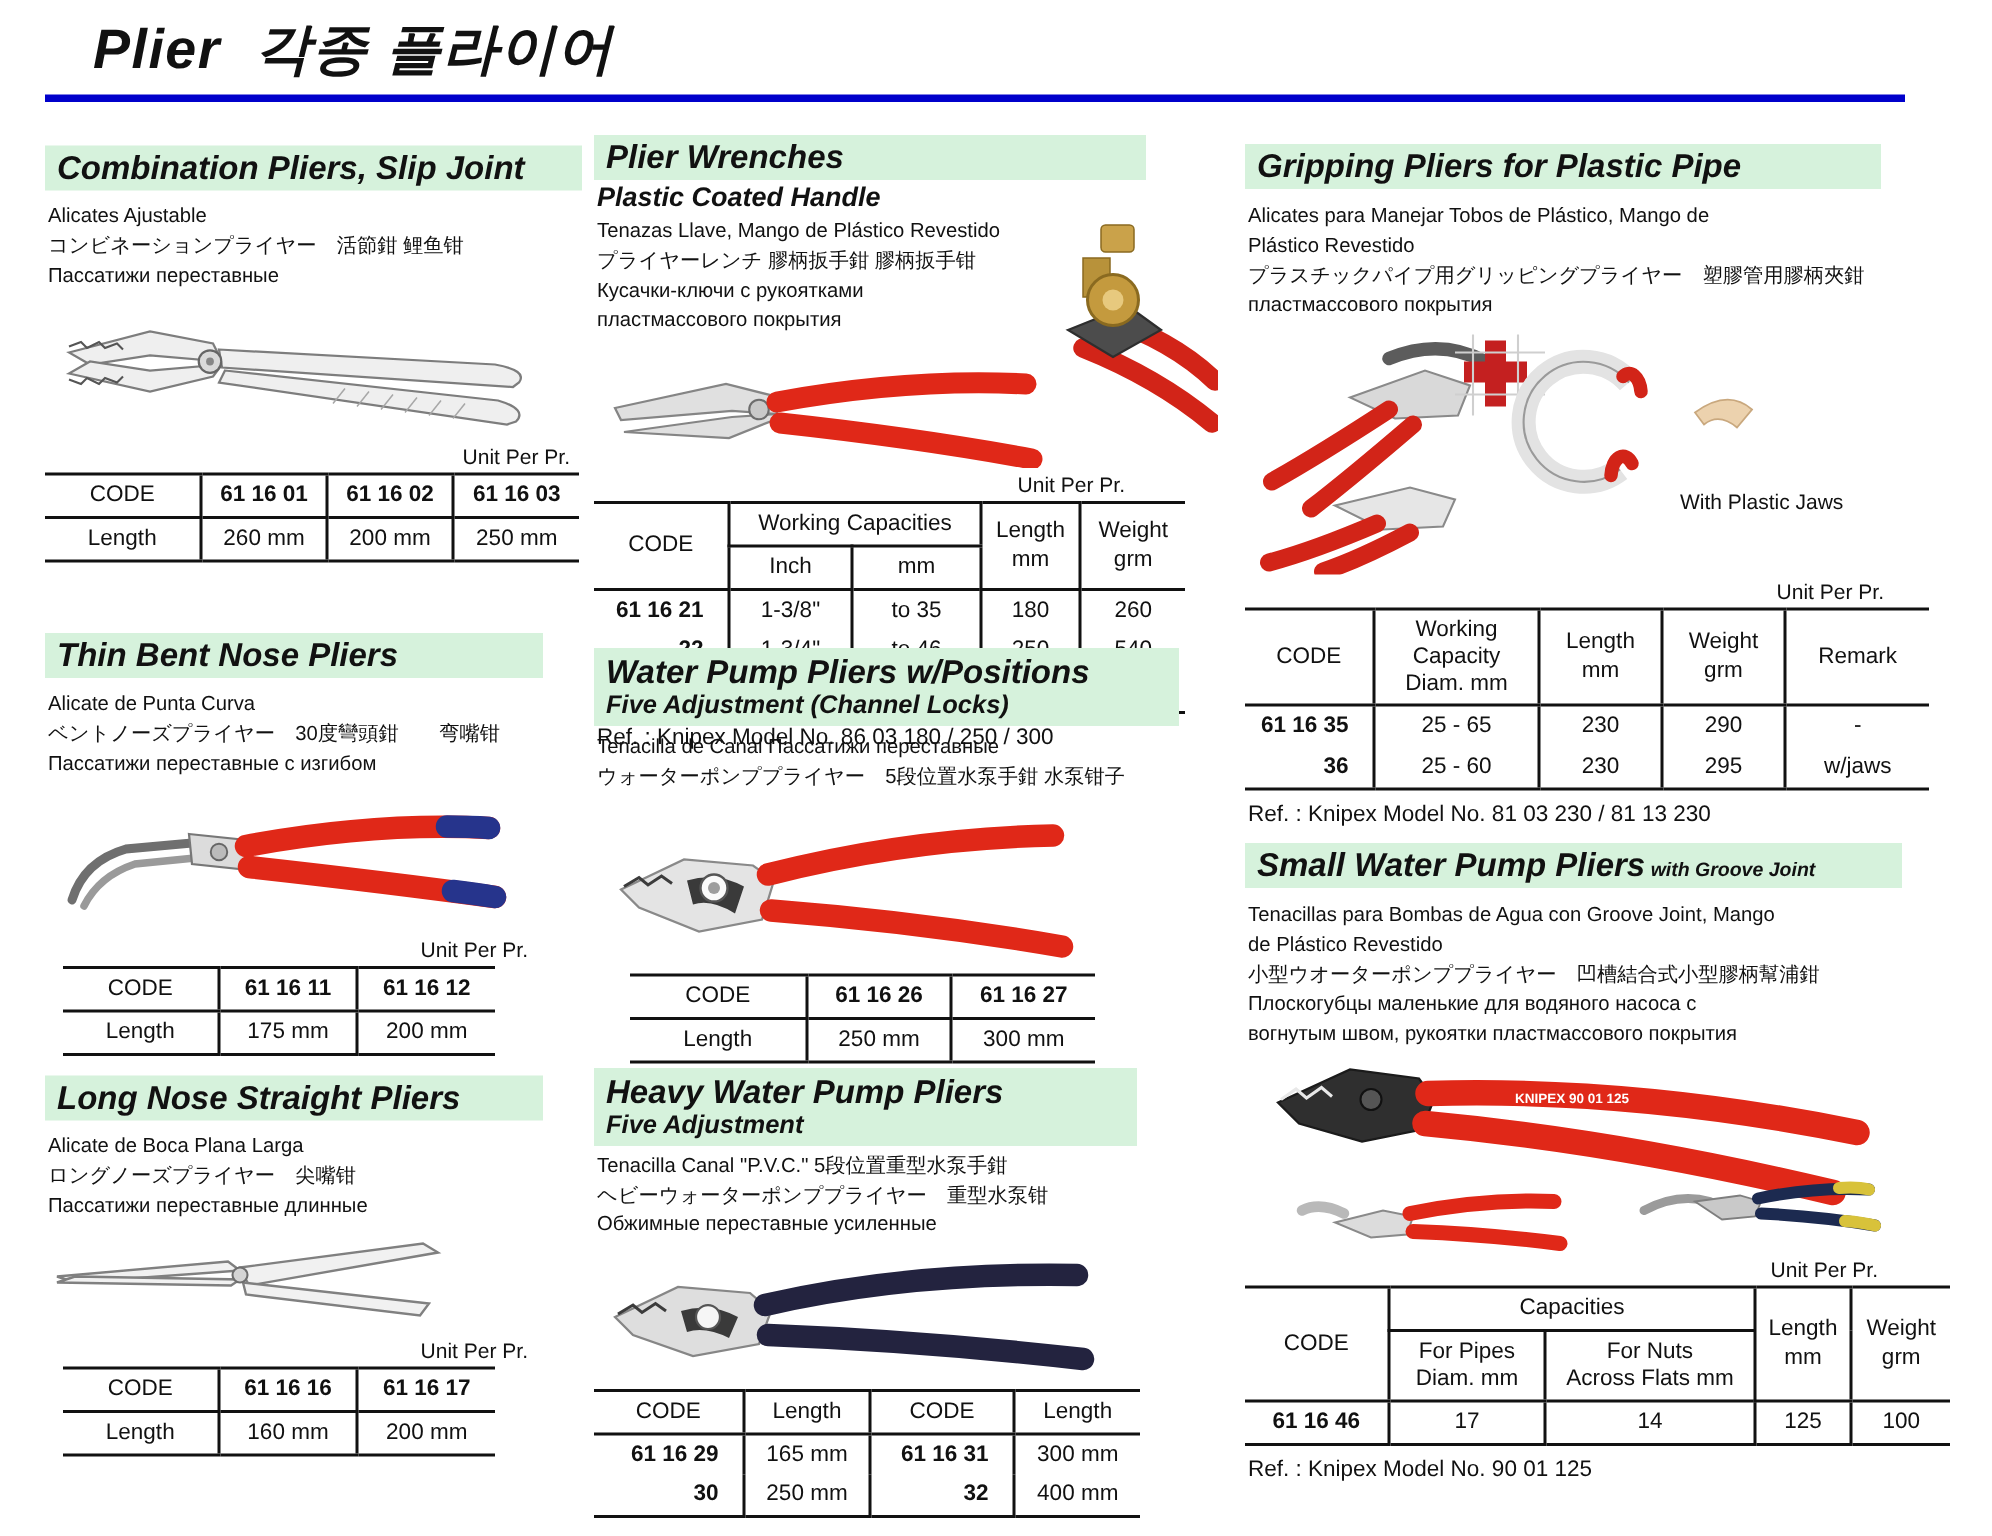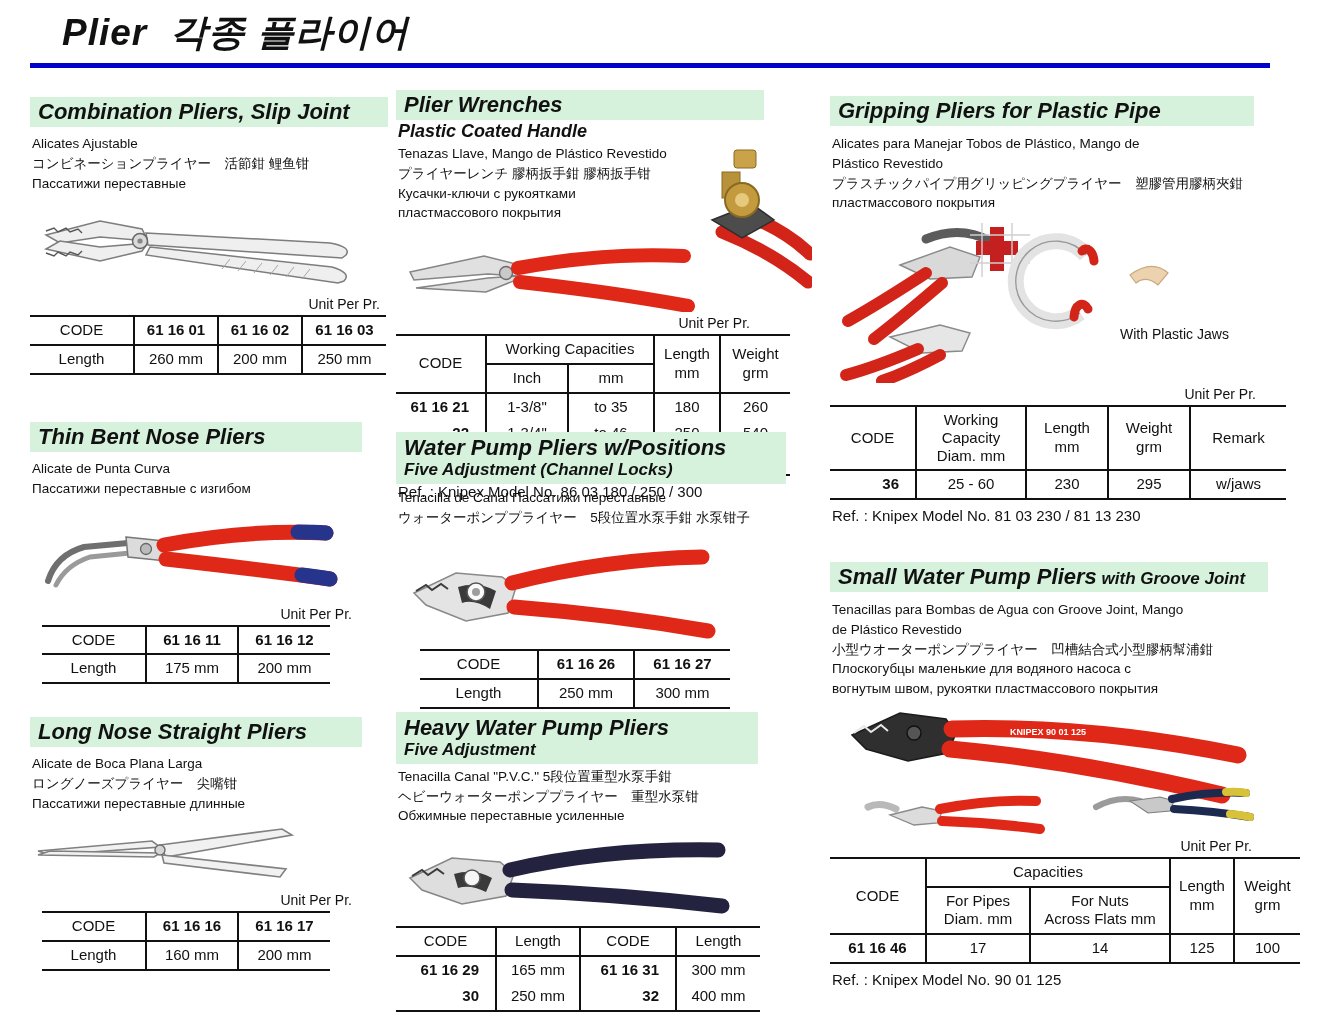--- a/index.html
+++ b/index.html
@@ -3,21 +3,21 @@
 <meta charset="utf-8">
 <style>
   * { margin:0; padding:0; box-sizing:border-box; }
   html,body { background:#ffffff; }
   body { width:1328px; height:1024px; font-family:"Liberation Sans",sans-serif; color:#111; position:relative; overflow:hidden; }
   .page { position:absolute; inset:0; background:#fff; }
   .pagetitle { position:absolute; left:62px; top:8px; font-size:37px; font-weight:bold; font-style:italic; letter-spacing:1px; white-space:pre; }
   .rule { position:absolute; left:30px; top:63px; width:1240px; height:5px; background:#0000cb; }
   .sec { position:absolute; }
   .titlebar { background:#d6f2dc; padding:2px 10px 3px 8px; font-size:22px; font-weight:bold; font-style:italic; display:inline-block; line-height:1.15; }
-  .titlebar .small { font-size:17px;margin-top:10px; }
+  .titlebar .small { font-size:13px;margin-top:10px; }
   .titleblock { background:#d6f2dc; padding:3px 22px 4px 8px; font-weight:bold; font-style:italic; line-height:1.15; }
   .titleblock .l1 { font-size:22px; }
   .titleblock .l2 { font-size:17px; }
   .subtitle { font-size:18px; font-weight:bold; font-style:italic; margin:1px 0 2px 2px; }
   .desc { font-size:13.5px; line-height:1.46; margin-left:2px; }
   .unit { font-size:14px; text-align:right; margin-top:3px; margin-bottom:3px; }
   .ref { font-size:15px; margin-top:7px; margin-left:2px; }
   .cat-table { border-collapse:collapse; }
   .cat-table td { border-left:2px solid #111; padding:4px 8px; text-align:center; font-size:15px; line-height:1.25; vertical-align:middle; }
   .cat-table td.fc { border-left:none; }
@@ -78,20 +78,21 @@
         <td class="bb">200 mm</td>
         <td class="bb">250 mm</td>
       </tr>
     </tbody>
       </table>
   </div>
 
   <div class="sec" style="left:30px; top:422px; width:362px;">
     <div class="titlebar" style="width:332px;"><span>Thin Bent Nose Pliers</span></div>
     <div class="desc" style="margin-top:7px;">Alicate de Punta Curva</div>
+    <div class="desc">ベントノーズプライヤー　30度彎頭鉗　　弯嘴钳</div>
     <div class="desc">Пассатижи переставные с изгибом</div>
     <div class="imgbox" style="height:100px; margin-top:4px;">
       <svg width="320" height="100" viewBox="0 0 320 100">
         <path d="M18,78 Q26,52 54,44 L98,40" fill="none" stroke="#6f6f6f" stroke-width="6" stroke-linecap="round"></path>
         <path d="M26,82 Q36,62 60,54 L100,50" fill="none" stroke="#9a9a9a" stroke-width="5" stroke-linecap="round"></path>
         <path d="M96,34 L134,38 L136,58 L98,54 Z" fill="#dcdcdc" stroke="#777" stroke-width="1.5"></path>
         <circle cx="116" cy="46" r="5.5" fill="#bbb" stroke="#666" stroke-width="1.3"></circle>
         <path d="M134,42 Q220,26 296,30" fill="none" stroke="#e02818" stroke-width="15" stroke-linecap="round"></path>
         <path d="M136,56 Q226,66 300,76" fill="none" stroke="#e02818" stroke-width="15" stroke-linecap="round"></path>
         <path d="M268,29 Q284,29 296,30" fill="none" stroke="#26348c" stroke-width="15" stroke-linecap="round"></path>
@@ -325,20 +326,27 @@
     <table class="cat-table">
       <tbody>
           <tr>
         <td class="fc bt bb" style="width:86px;">CODE</td>
         <td class="bt bb" style="width:110px; line-height:1.2;"><span>Working</span><br><span>Capacity</span><br><span>Diam. mm</span></td>
         <td class="bt bb" style="width:82px;"><span>Length</span><br><span>mm</span></td>
         <td class="bt bb" style="width:82px;"><span>Weight</span><br><span>grm</span></td>
         <td class="bt bb" style="width:96px;">Remark</td>
       </tr>
       <tr>
+        <td class="fc b ra">61 16 35</td>
+        <td>25 - 65</td>
+        <td>230</td>
+        <td>290</td>
+        <td>-</td>
+      </tr>
+      <tr>
         <td class="fc b ra bb">36</td>
         <td class="bb">25 - 60</td>
         <td class="bb">230</td>
         <td class="bb">295</td>
         <td class="bb">w/jaws</td>
       </tr>
     </tbody>
       </table>
     <div class="ref">Ref. : Knipex Model No. 81 03 230 / 81 13 230</div>
   </div>

